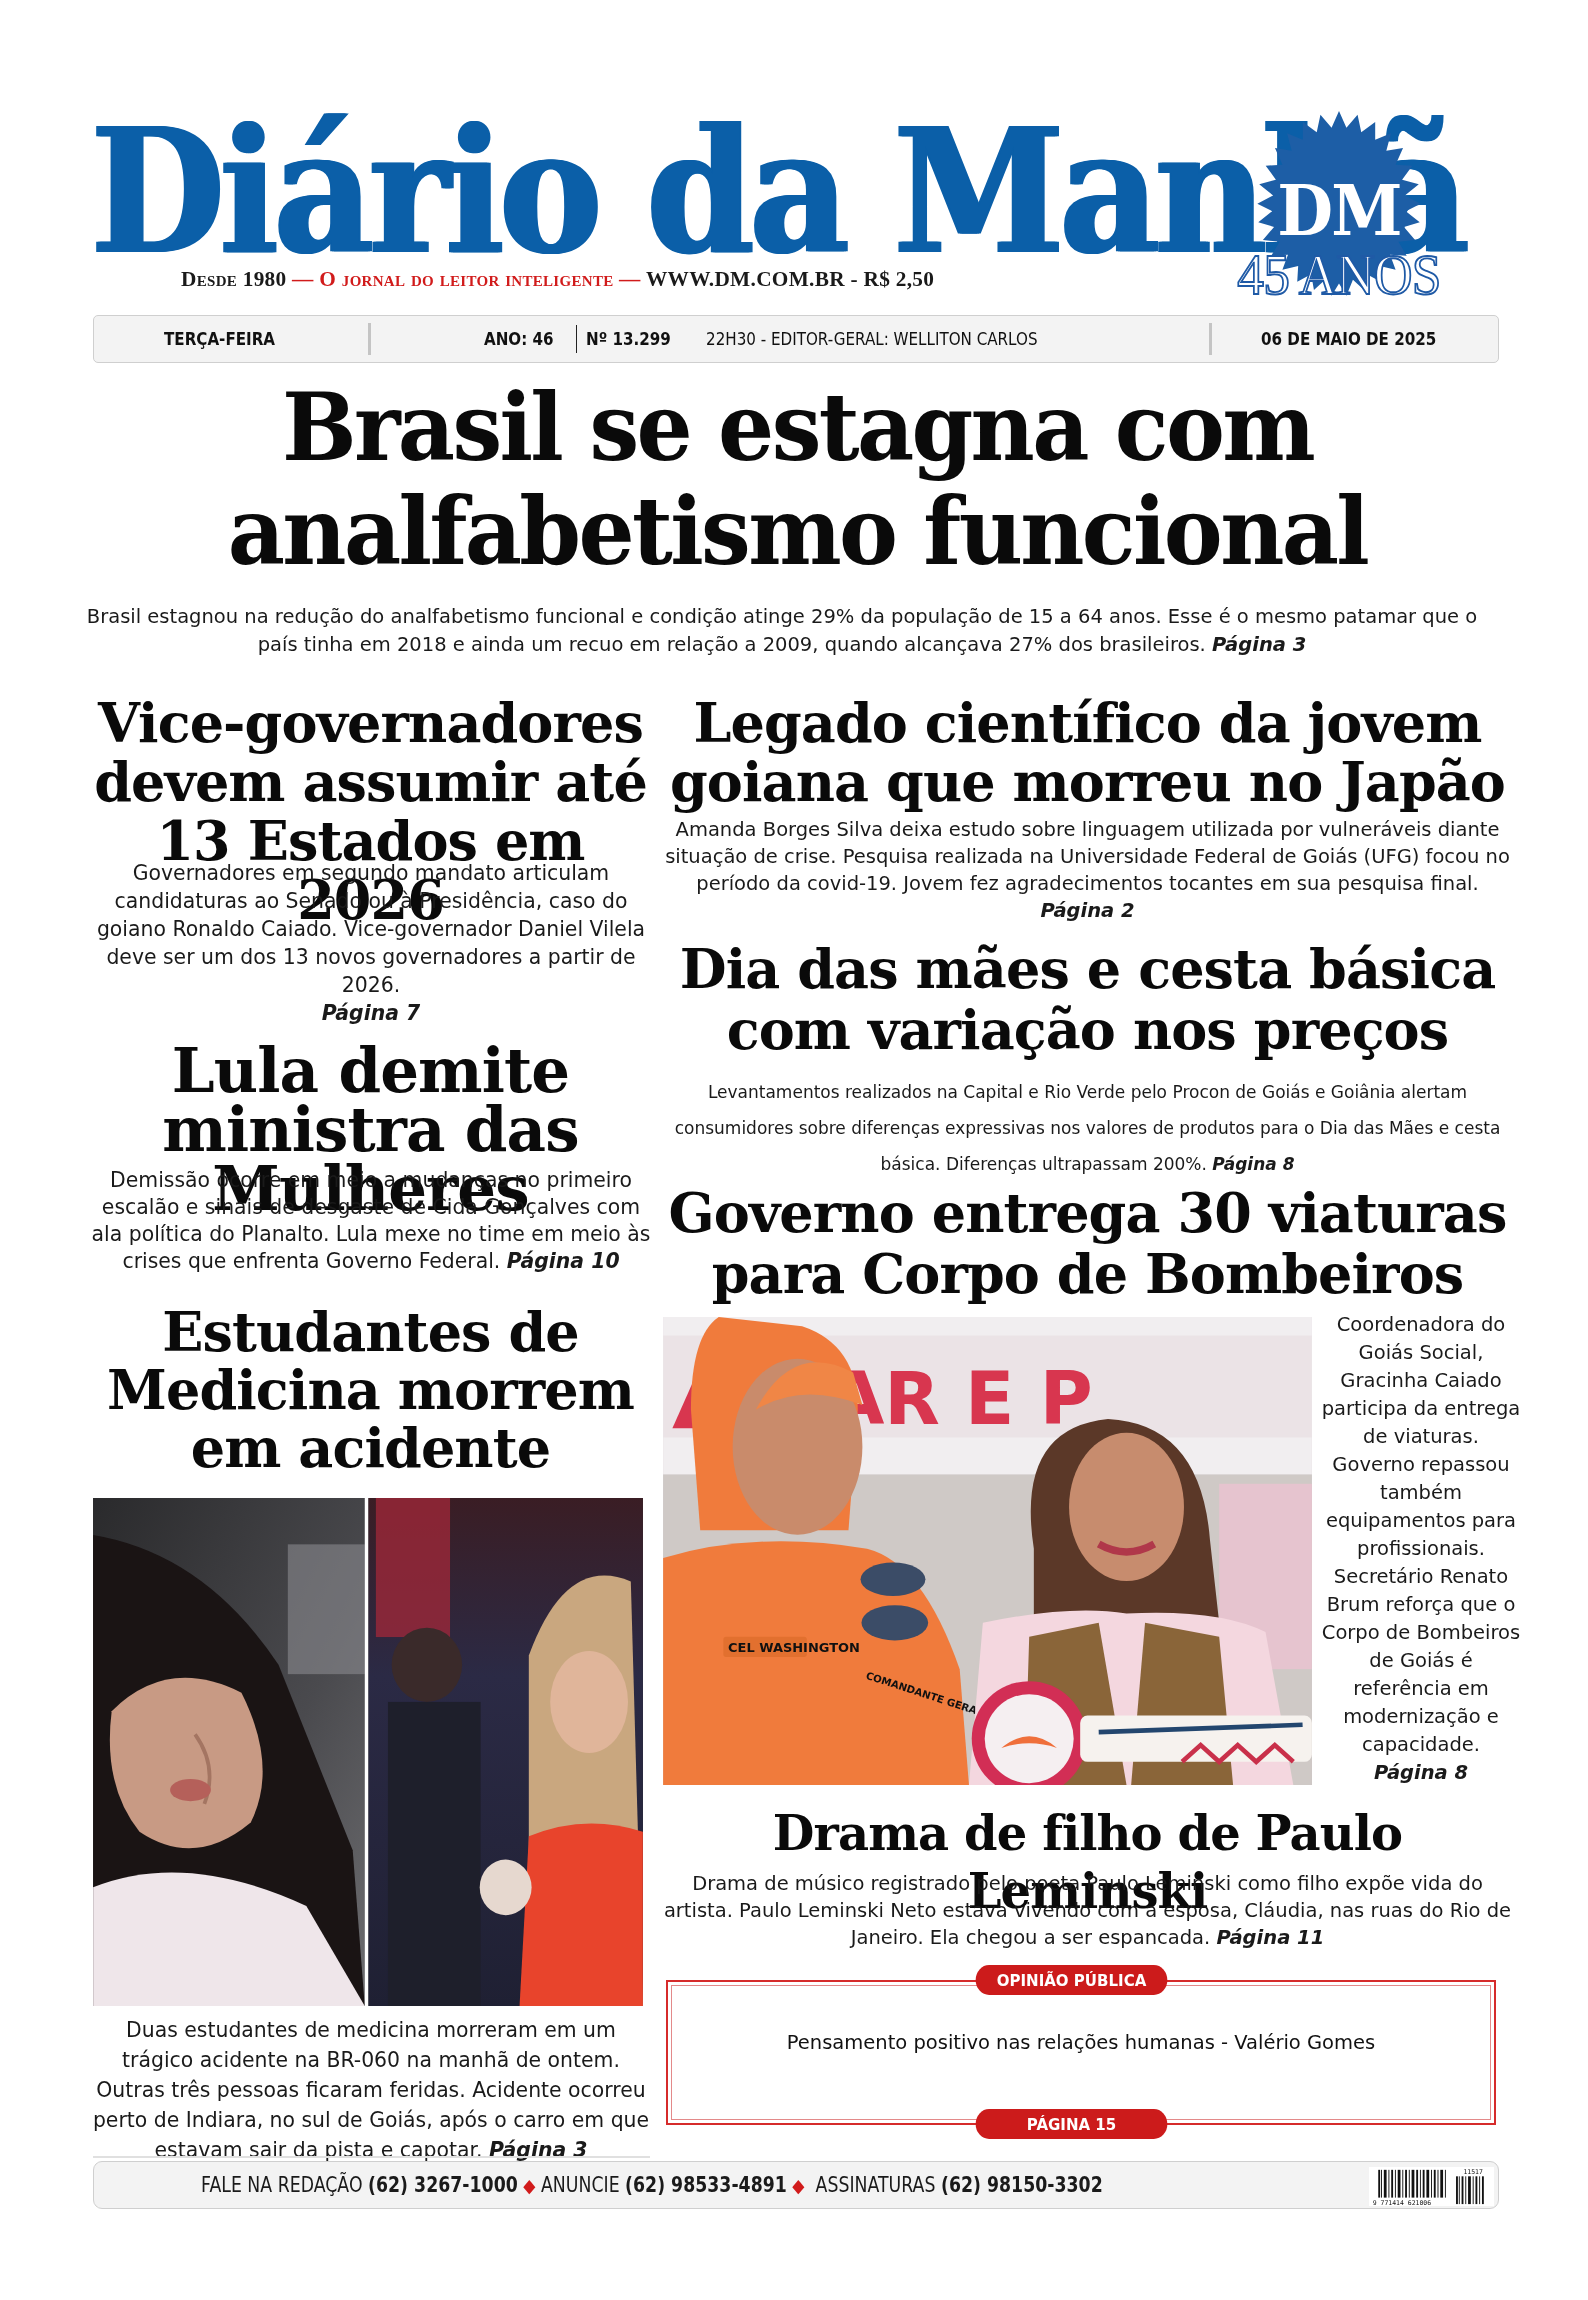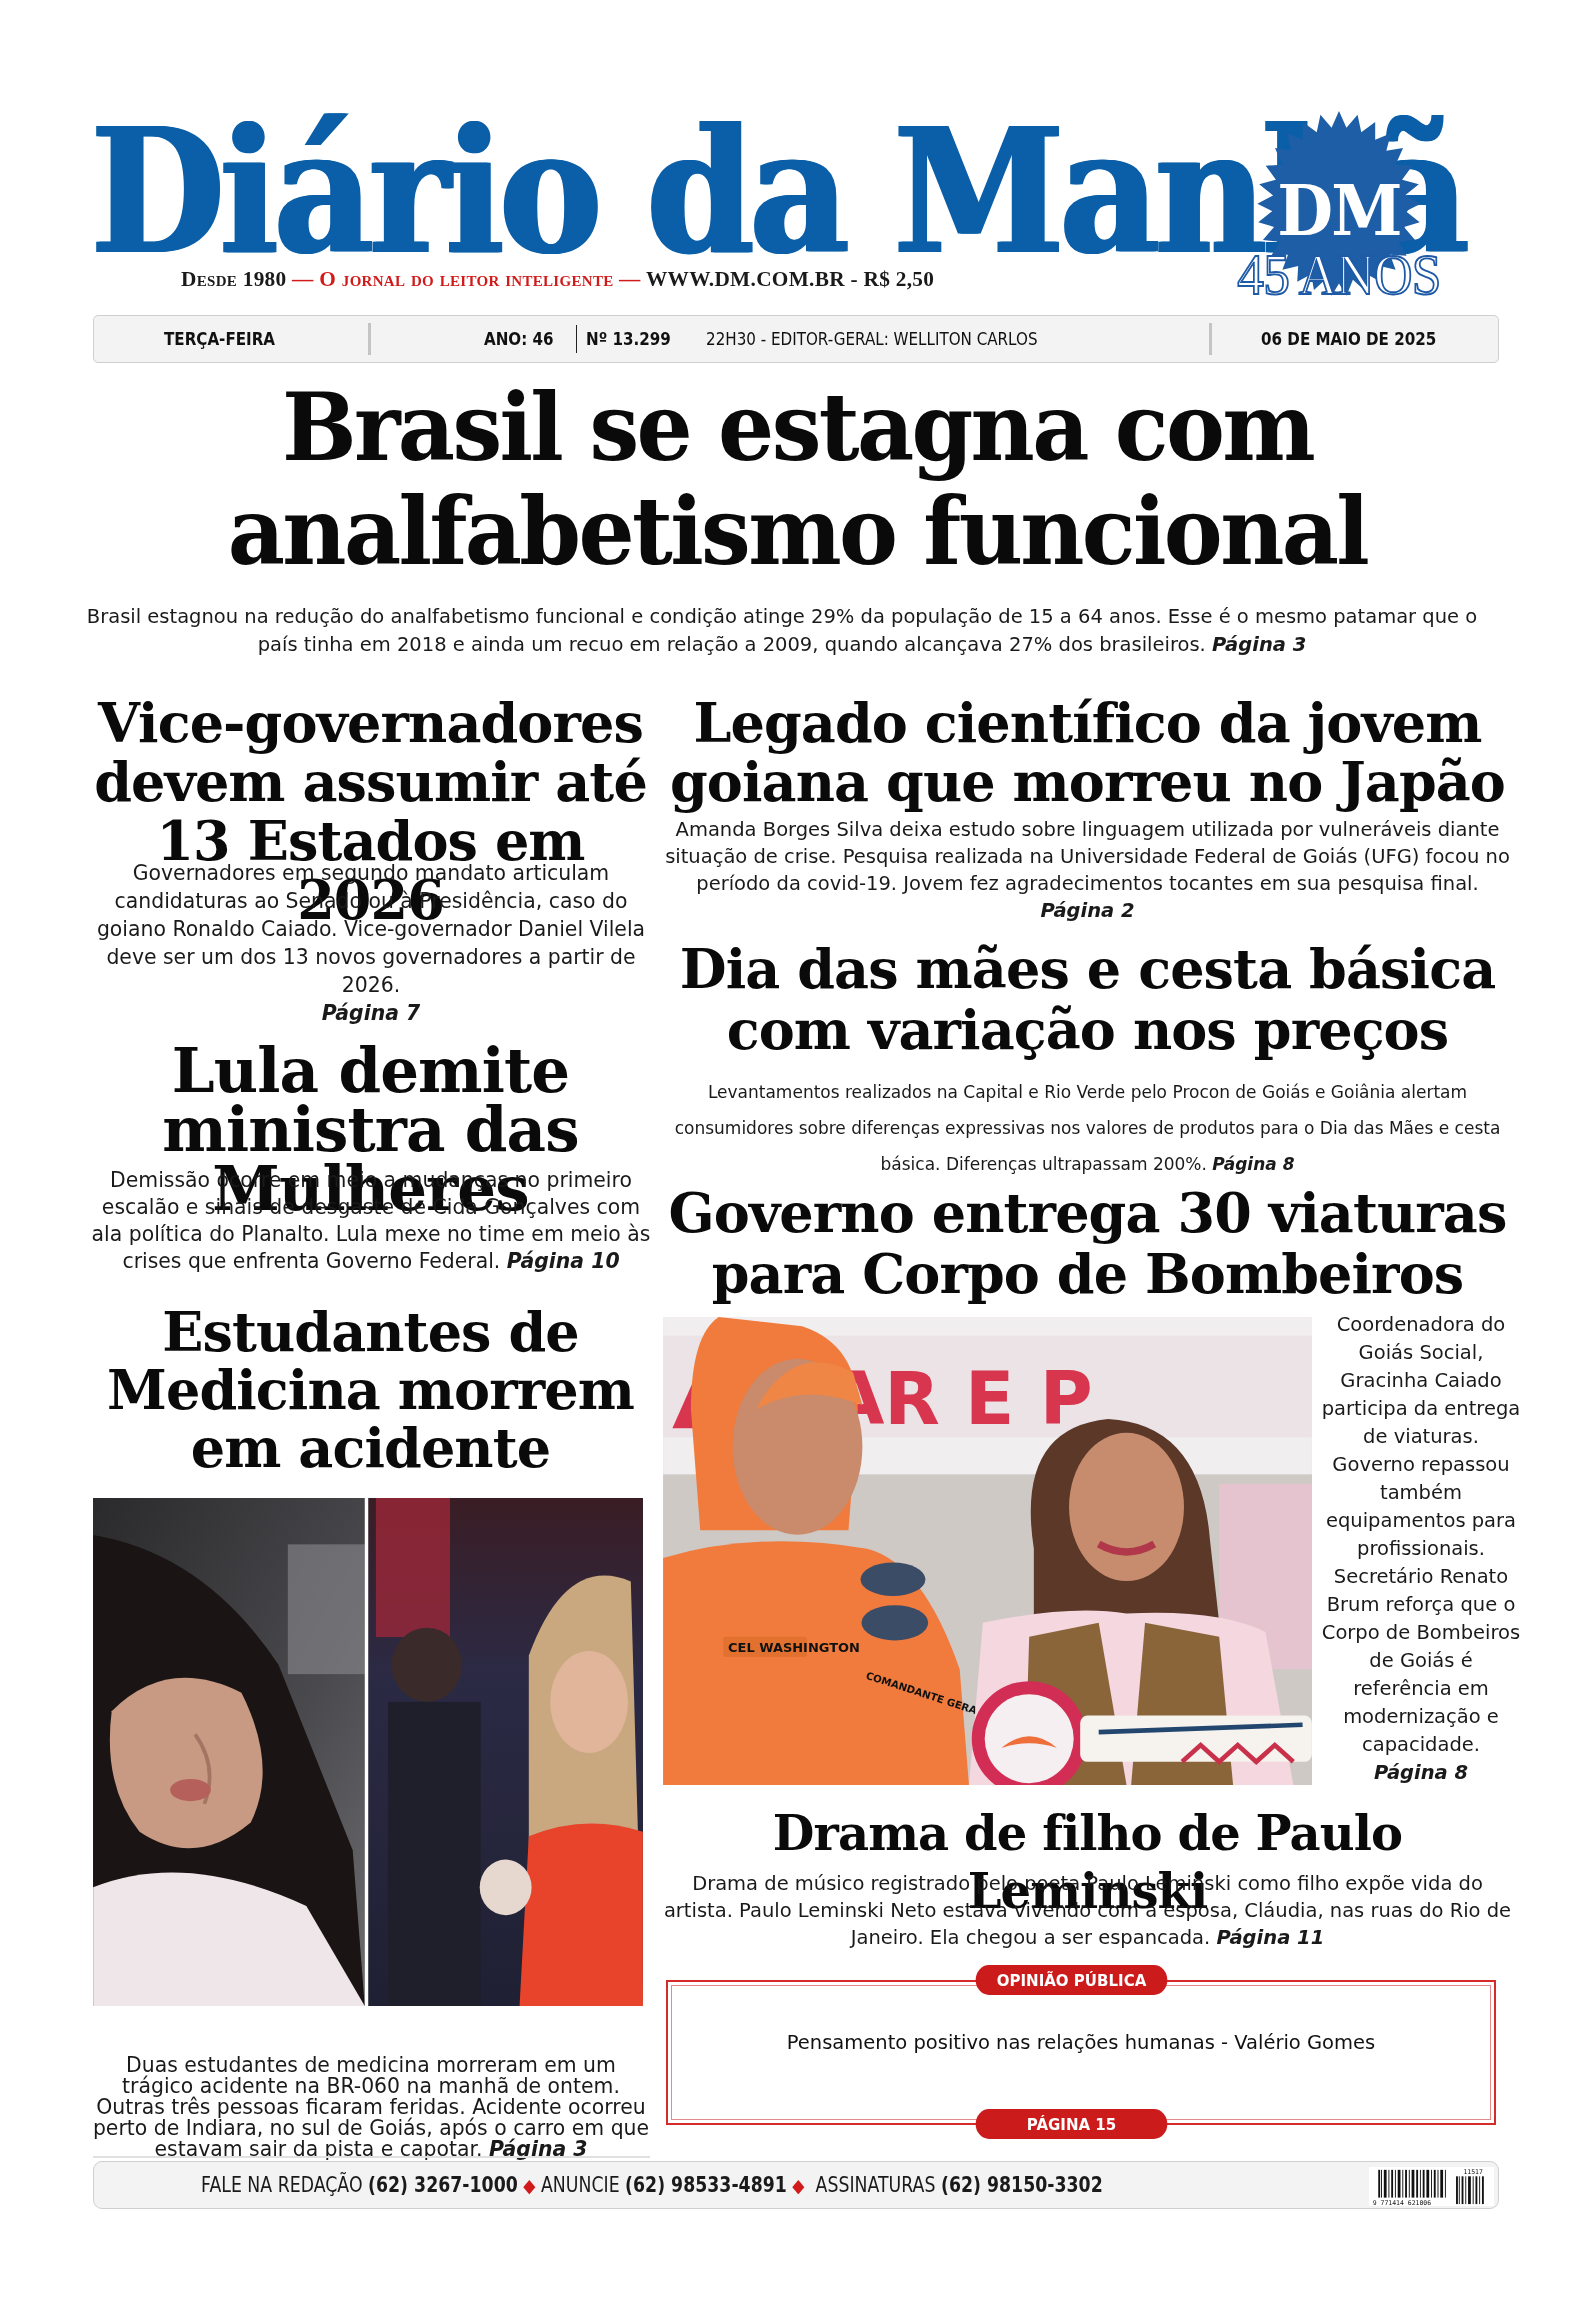--- a/index.html
+++ b/index.html
@@ -87,21 +87,21 @@
     position: absolute; left: 663px; top: 1317px; width: 649px; height: 468px; overflow: hidden;
     background: linear-gradient(180deg, #e9e4e6 0%, #d9d3d4 45%, #cfc7c3 100%);
   }
   .photo-students {
     position: absolute; left: 93px; top: 1498px; width: 550px; height: 508px; overflow: hidden; background: #333;
   }
   .d-gov-side { position: absolute; left: 1319px; top: 1311px; width: 204px; font-family: "DejaVu Sans", sans-serif;
     font-size: 19.5px; line-height: 28px; text-align: center; color: #1a1a1a; }
   .d-gov-side .pg { font-weight: 700; font-style: italic; }
 
-  .d-estud { left: 88px; top: 2015px; width: 566px; font-size: 20.4px; line-height: 21px; margin-top: 40px; }
+  .d-estud { left: 88px; top: 2015px; width: 566px; font-size: 20.4px; line-height: 30px; }
 
   .h-drama { left: 663px; top: 1804px; width: 849px; font-size: 48px; line-height: 58px; letter-spacing: -0.9px; }
   .d-drama { left: 663px; top: 1870px; width: 849px; font-size: 19.5px; line-height: 27px; }
 
   
   .opiniao-box {
     position: absolute; left: 666px; top: 1980px; width: 830px; height: 145px;
     border: 2.8px solid #d62b2b; outline: 0.9px solid #e38a8a; outline-offset: -6.5px;
   }
   .pill {

